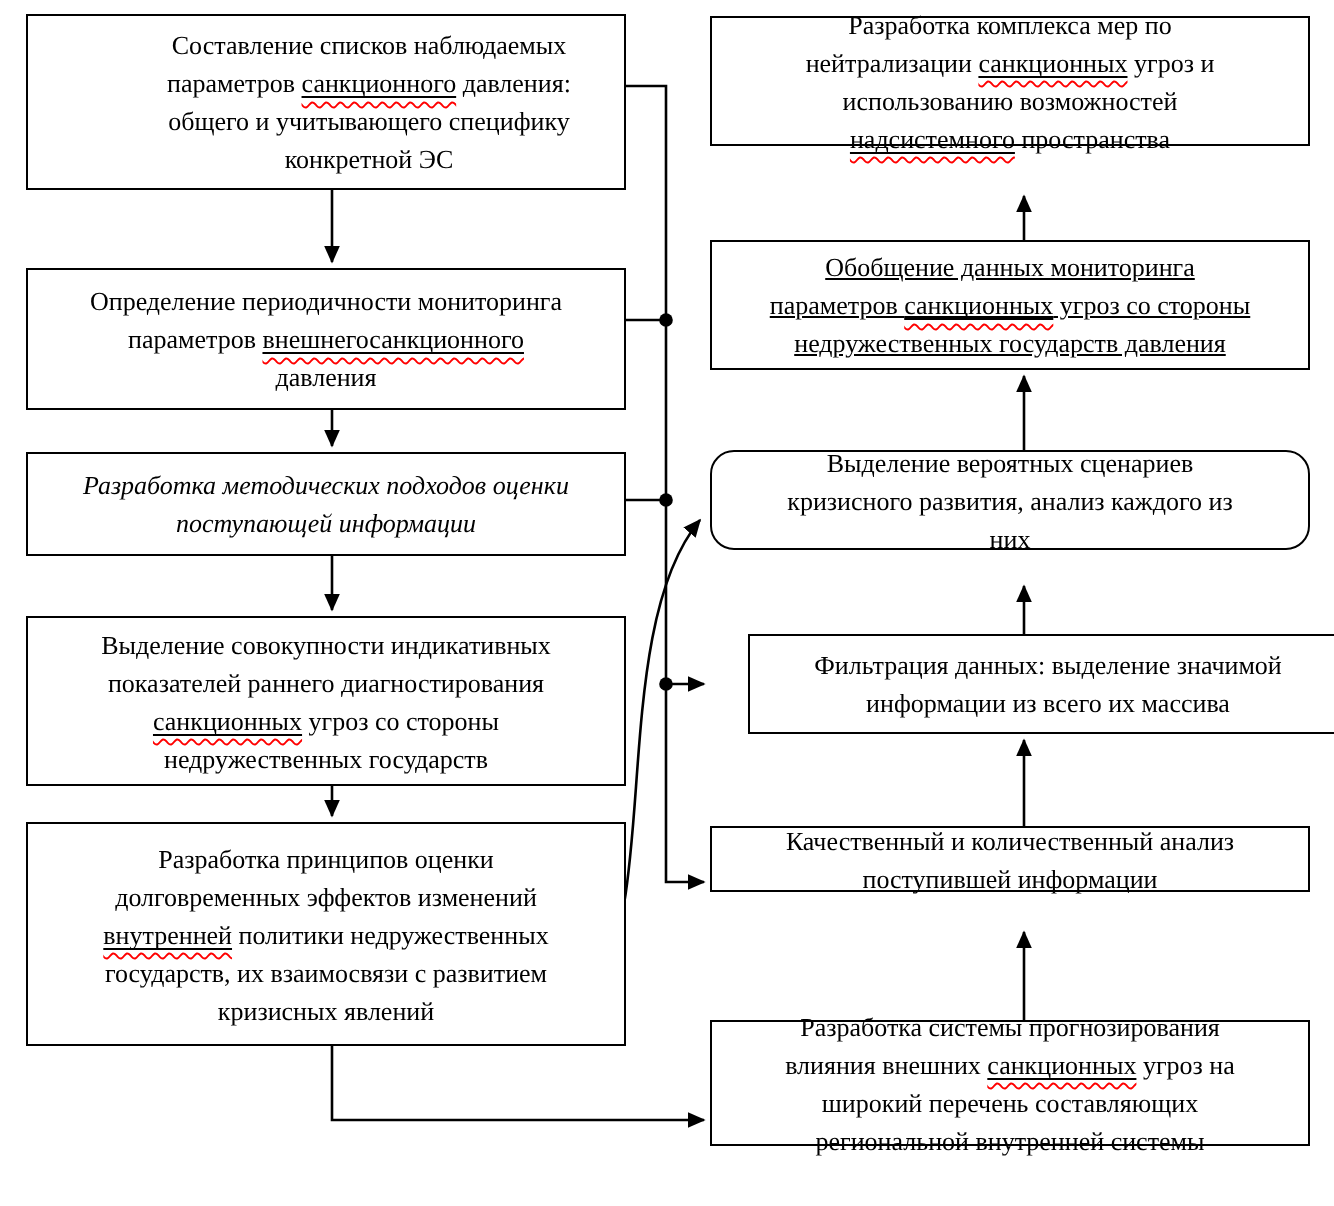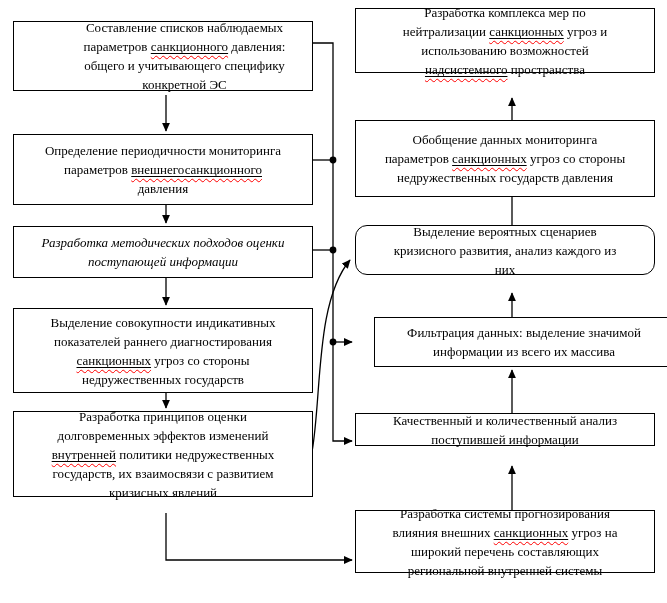--- a/index.html
+++ b/index.html
@@ -42,27 +42,27 @@
     text-decoration-color: #000000;
     text-decoration-thickness: 1px;
     text-underline-offset: 2px;
   }
   .sq {
     text-decoration: underline wavy #ff0000;
     text-decoration-thickness: 1px;
     text-underline-offset: 4px;
     text-decoration-skip-ink: none;
   }
-  #box-l1 { left: 13px;  top: 21px;   height: 70px; padding-left: 43px;  }
+  #box-l1 { left: 13px;  top: 7px;   height: 88px; padding-left: 43px;  }
   #box-l2 { left: 13px;  top: 134px; height: 71px;  }
   #box-l3 { left: 13px;  top: 226px; height: 52px; font-style: italic;  }
   #box-l4 { left: 13px;  top: 308px; height: 85px;  }
-  #box-l5 { left: 13px;  top: 411px; height: 86px; }
+  #box-l5 { left: 13px;  top: 411px; height: 112px; }
   #box-r1 { left: 355px; top: 8px;   height: 65px;  }
-  #box-r2 { left: 355px; top: 120px; height: 77px;  }
+  #box-r2 { left: 355px; top: 120px; height: 65px; text-decoration: underline;  }
   #box-r3 { left: 355px; top: 225px; height: 50px; border-radius: 12px;  }
   #box-r4 { left: 374px; top: 317px; height: 50px;  }
   #box-r5 { left: 355px; top: 413px; height: 33px;  }
   #box-r6 { left: 355px; top: 510px; height: 63px;  }
 </style>
 </head>
 <body>
 
 <div class="page">
 

